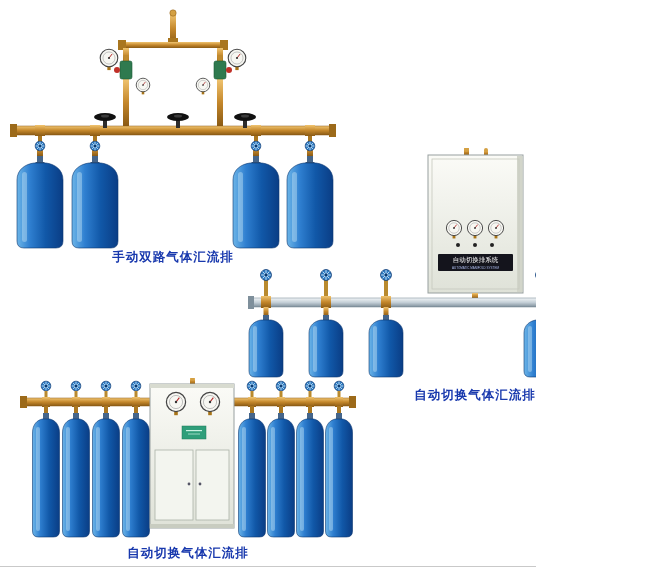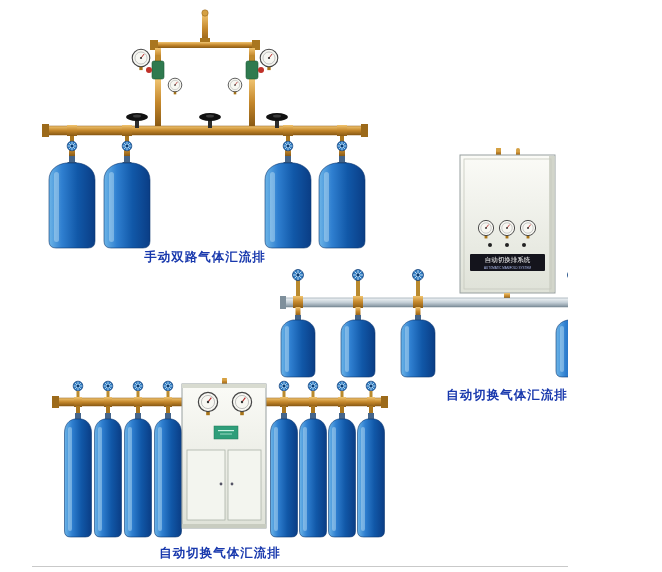--- a/index.html
+++ b/index.html
@@ -1,17 +1,17 @@
 <!DOCTYPE html>
 <html><head>
 <meta charset="utf-8">
 <style>
   html,body{margin:0;padding:0;background:#fff;}
   #stage{position:relative;width:536px;height:572px;background:#ffffff;overflow:hidden;
-         font-family:"Liberation Sans",sans-serif;margin-left:32px;}
+         font-family:"Liberation Sans",sans-serif;}
   .scene{position:absolute;}
   .caption{position:absolute;text-align:center;font-size:12.5px;font-weight:bold;
            color:#1838ad;letter-spacing:1px;line-height:14px;}
   .bottom-rule{position:absolute;left:0;top:566px;width:662px;height:0;border-top:1px solid #c9c9c9;}
   svg text{font-family:"Liberation Sans",sans-serif;}
 </style>
 </head>
 <body>
 
 <div id="stage">

